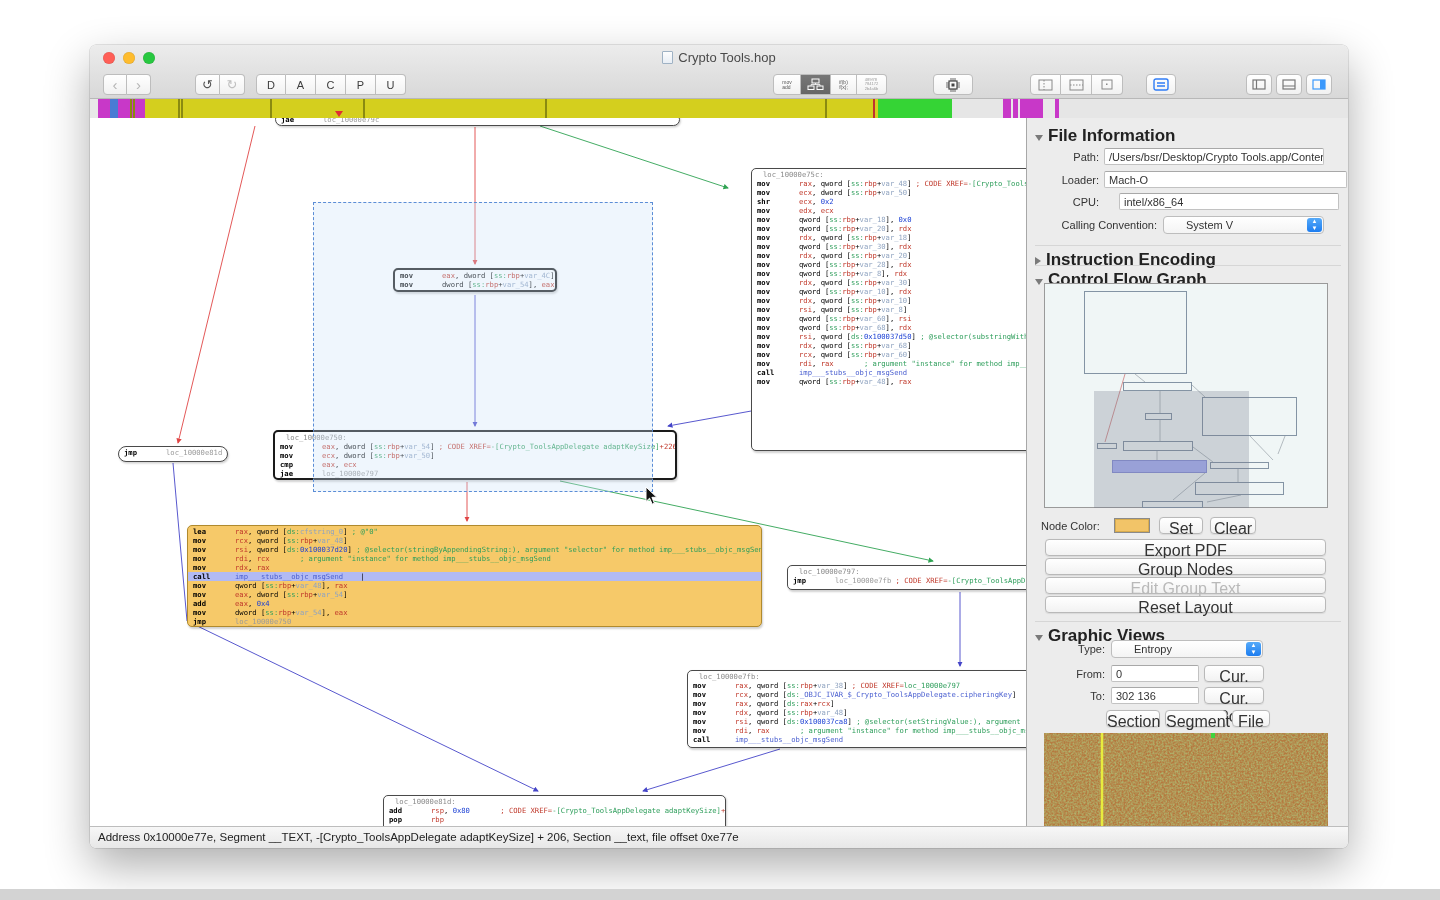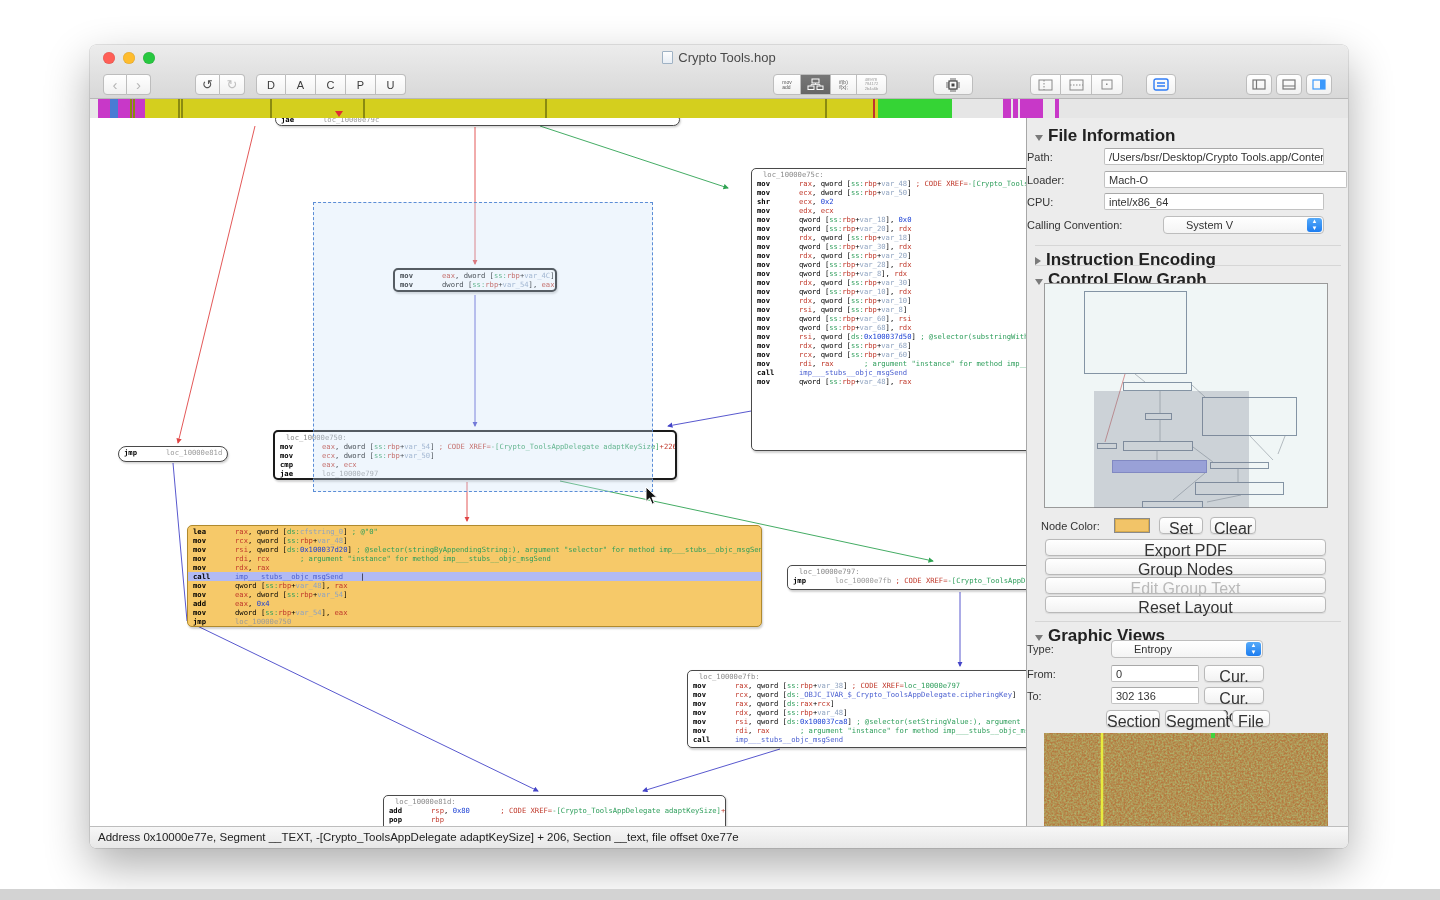--- a/index.html
+++ b/index.html
@@ -57,21 +57,21 @@
   #cursor { position:absolute; z-index:40; }
 
   
   #sidebar { position:absolute; left:936px; top:73px; width:322px; height:708px;
              background:#ececec; border-left:1px solid #a8a8a8; font-size:11px; color:#333; }
   .shead { position:absolute; left:8px; font-weight:bold; font-size:17px; color:#222; }
   .tri-d { display:inline-block; width:0; height:0; border-left:4px solid transparent; border-right:4px solid transparent;
            border-top:6px solid #7a7a7a; margin-right:5px; }
   .tri-r { display:inline-block; width:0; height:0; border-top:4px solid transparent; border-bottom:4px solid transparent;
            border-left:6px solid #7a7a7a; margin-right:5px; }
-  .flabel { position:absolute; color:#333; }
+  .flabel { position:absolute; text-align:right; color:#333; }
   .ffield { position:absolute; height:17px; background:#fff; border:1px solid #c2c2c2; border-top-color:#a8a8a8;
             border-radius:2px; font-size:11px; padding:2px 4px; white-space:nowrap; overflow:hidden; }
   .sselect { position:absolute; height:18px; background:linear-gradient(#fff,#f4f4f4); border:1px solid #bdbdbd;
              border-radius:4px; font-size:11px; padding:2px 22px; }
   .stepper { position:absolute; right:1px; top:1px; width:15px; height:14px; border-radius:3px;
              background:linear-gradient(#55aaf9,#1d7df0); color:#fff; font-size:6px; line-height:7px; text-align:center; }
   .sbtn { position:absolute; height:17px; background:linear-gradient(#fff,#f2f2f2); border:1px solid #b9b9b9;
           border-radius:4px; font-size:16px; color:#333; text-align:center; padding-top:2px;
           box-shadow:0 0.5px 1px rgba(0,0,0,.08); }
   .sbtn.disabled { color:#b9b9b9; }
@@ -348,21 +348,21 @@
   <div id="sidebar">
     <div class="shead" style="top:8px"><span class="tri-d"></span><span>File Information</span></div>
 
     <div class="flabel" style="left:0;top:33px;width:72px">Path:</div>
     <div class="ffield" style="left:77px;top:30px;width:220px">/Users/bsr/Desktop/Crypto Tools.app/Conten</div>
 
     <div class="flabel" style="left:0;top:56px;width:72px">Loader:</div>
     <div class="ffield" style="left:77px;top:53px;width:243px">Mach-O</div>
 
     <div class="flabel" style="left:0;top:78px;width:72px">CPU:</div>
-    <div class="ffield" style="left:77px;top:75px;width:220px">intel/x86_64</div>
+    <div class="ffield" style="left:92px;top:75px;width:220px">intel/x86_64</div>
 
     <div class="flabel" style="left:0;top:101px;width:130px">Calling Convention:</div>
     <div class="sselect" style="left:136px;top:98px;width:161px">
       <span>System V</span>
       <span class="stepper">▲<br>▼</span>
     </div>
 
     <div class="shead" style="top:127px;border-top:1px solid #d6d6d6;width:306px;padding-top:4px"><span class="tri-r"></span><span>Instruction Encoding</span></div>
     <div class="shead" style="top:147px;border-top:1px solid #d6d6d6;width:306px;padding-top:4px"><span class="tri-d"></span><span>Control Flow Graph</span></div>
 

